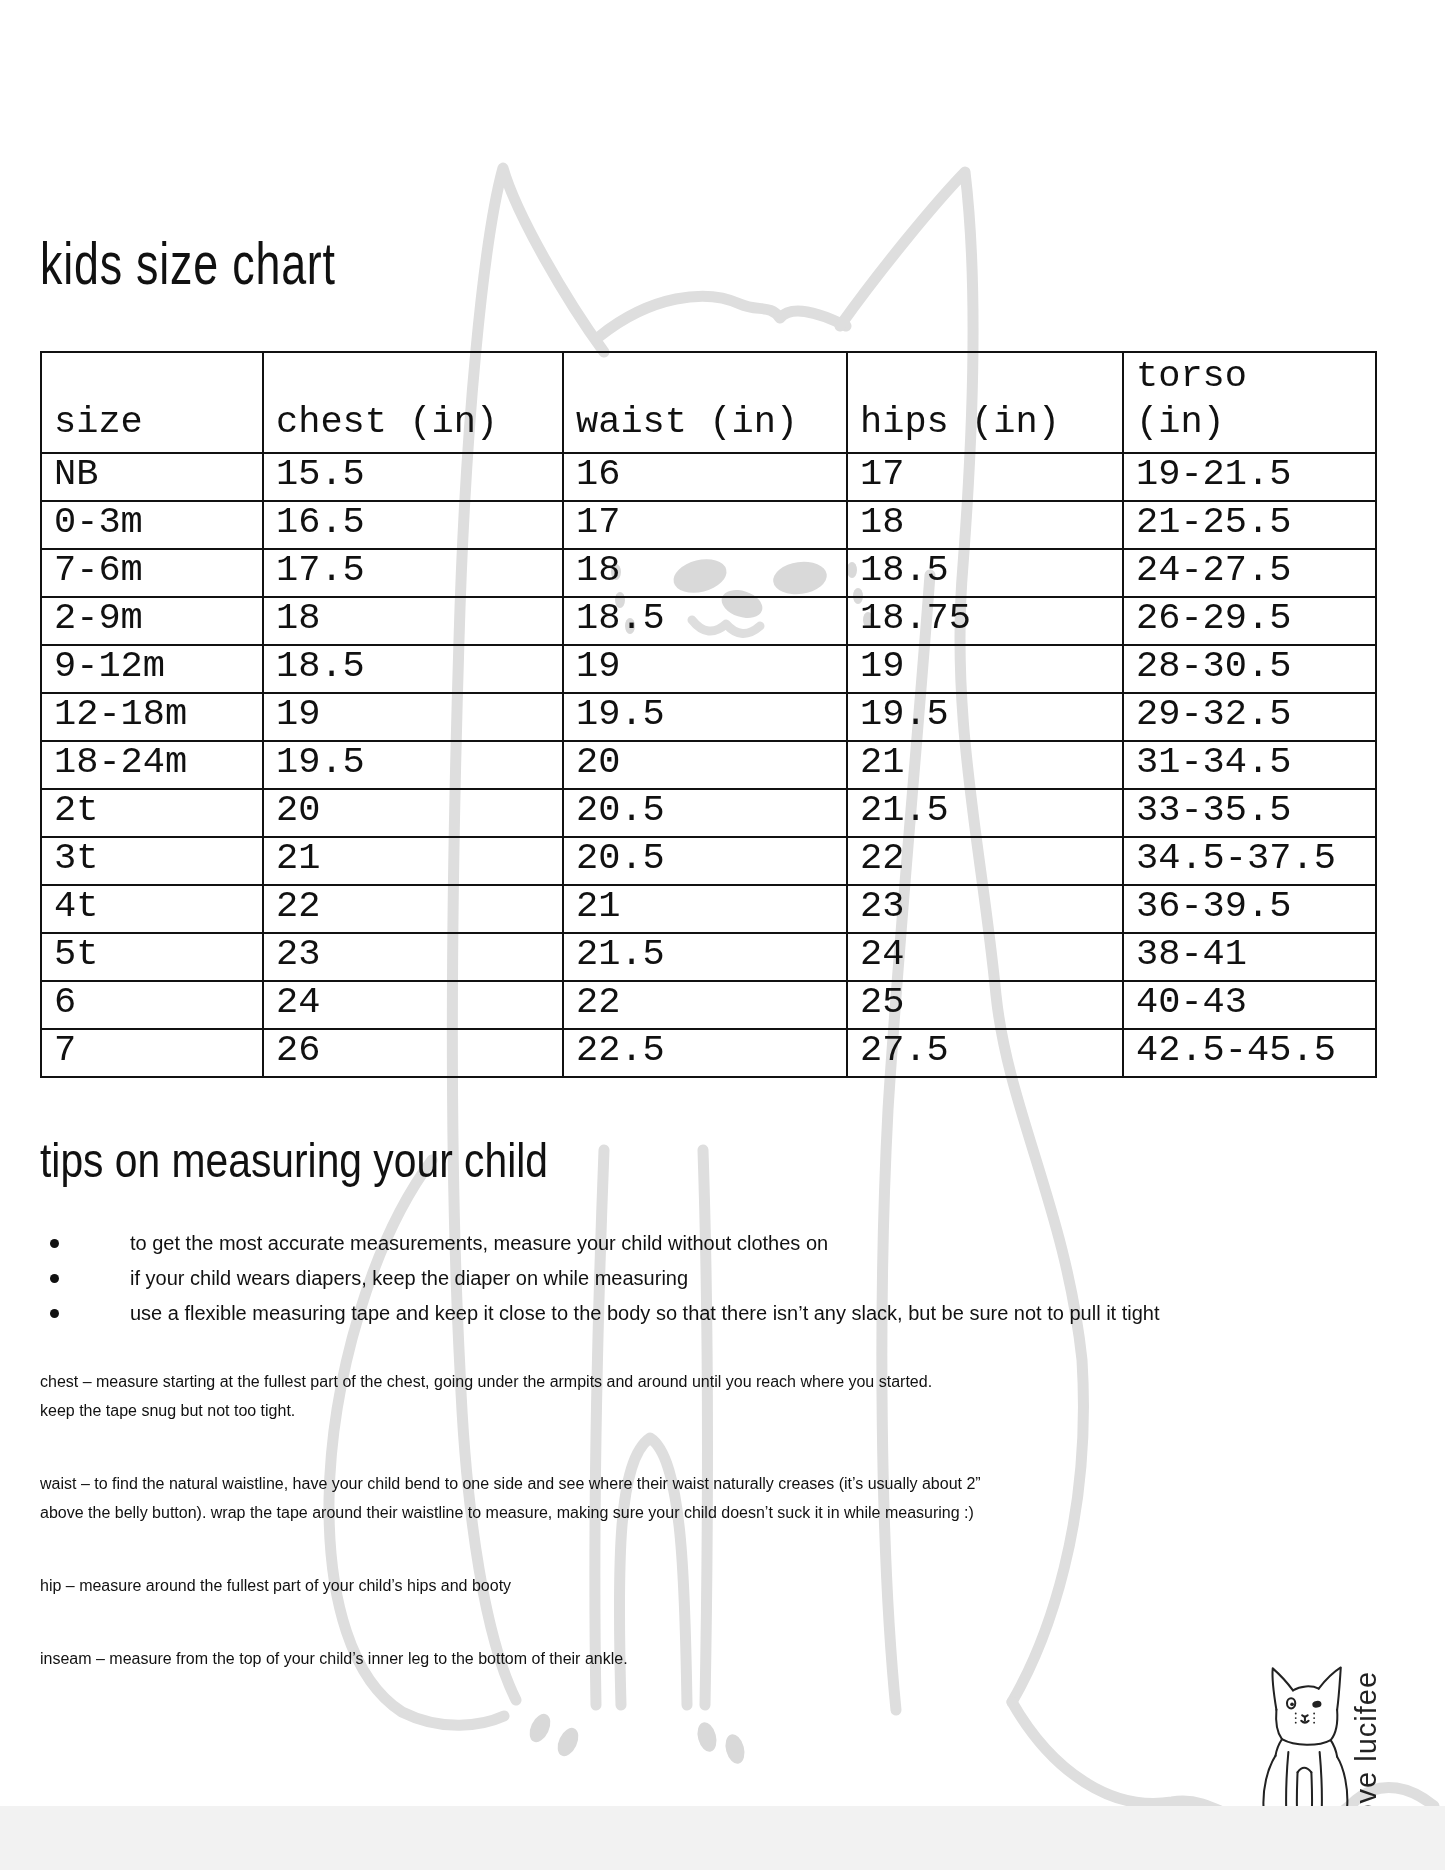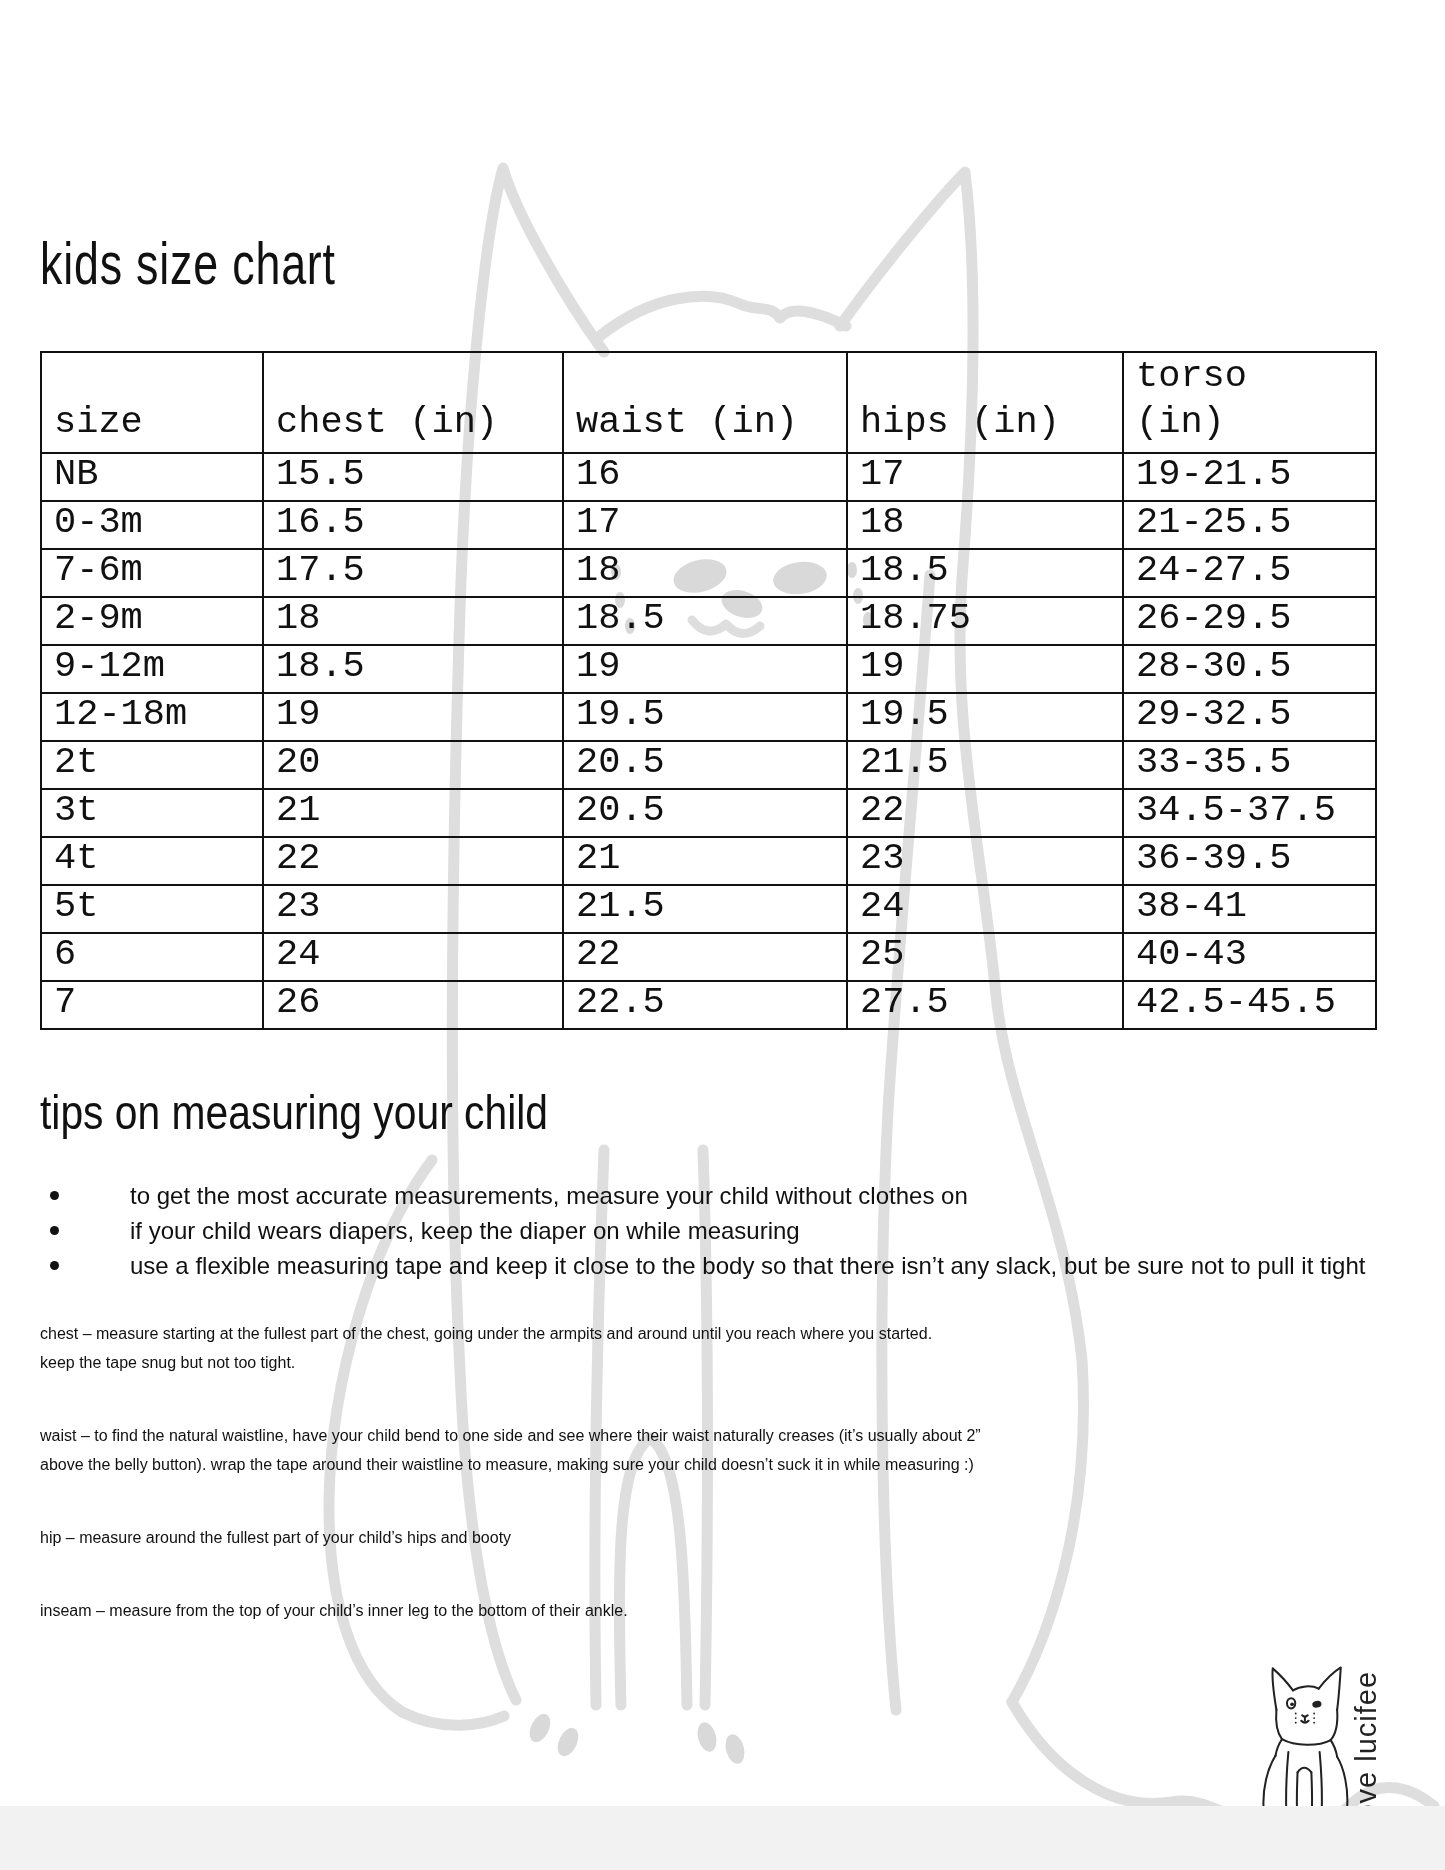--- a/index.html
+++ b/index.html
@@ -45,21 +45,21 @@
   table.size-table th:nth-child(5){width:239px;}
 
   .tips-heading{
     margin:56px 0 0 0;
     font-size:48px;font-weight:400;line-height:1.1;
     transform:scale(0.85,1.02);transform-origin:left top;
     white-space:nowrap;
   }
   ul.tips-list{
     list-style:none;margin:40px 0 0 0;padding:0;
-    font-size:24px;line-height:35px;
+    font-size:20px;line-height:35px;
   }
   ul.tips-list li{position:relative;padding-left:90px;white-space:pre;}
   ul.tips-list .dot{
     position:absolute;left:10px;top:13px;width:9px;height:9px;border-radius:50%;
     background:#111;display:block;
   }
   .paras{margin-top:36px;}
   .paras p{
     margin:0 0 44px 0;
     font-size:16px;line-height:29px;
@@ -158,20 +158,27 @@
             <td>19</td>
             <td>19</td>
             <td>28-30.5</td>
           </tr>
           <tr>
             <td>12-18m</td>
             <td>19</td>
             <td>19.5</td>
             <td>19.5</td>
             <td>29-32.5</td>
+          </tr>
+          <tr>
+            <td>18-24m</td>
+            <td>19.5</td>
+            <td>20</td>
+            <td>21</td>
+            <td>31-34.5</td>
           </tr>
           <tr>
             <td>2t</td>
             <td>20</td>
             <td>20.5</td>
             <td>21.5</td>
             <td>33-35.5</td>
           </tr>
           <tr>
             <td>3t</td>

